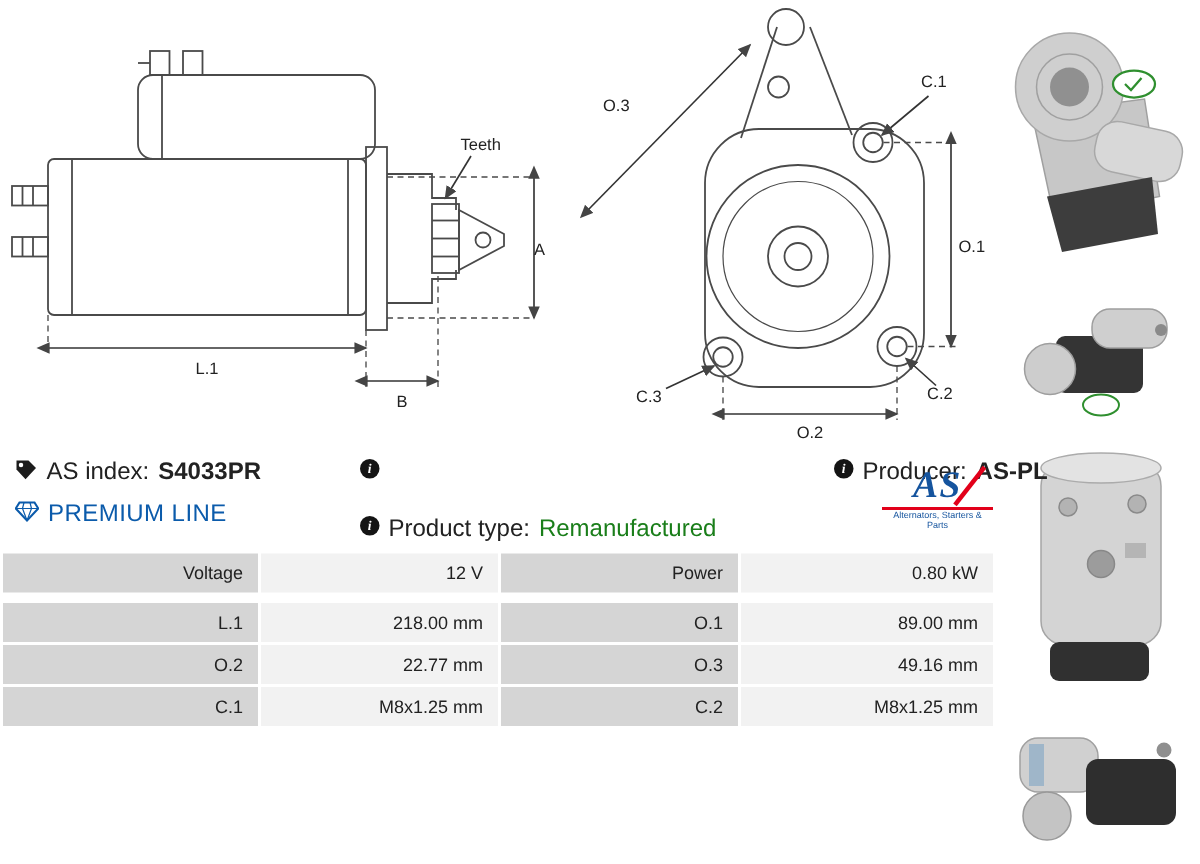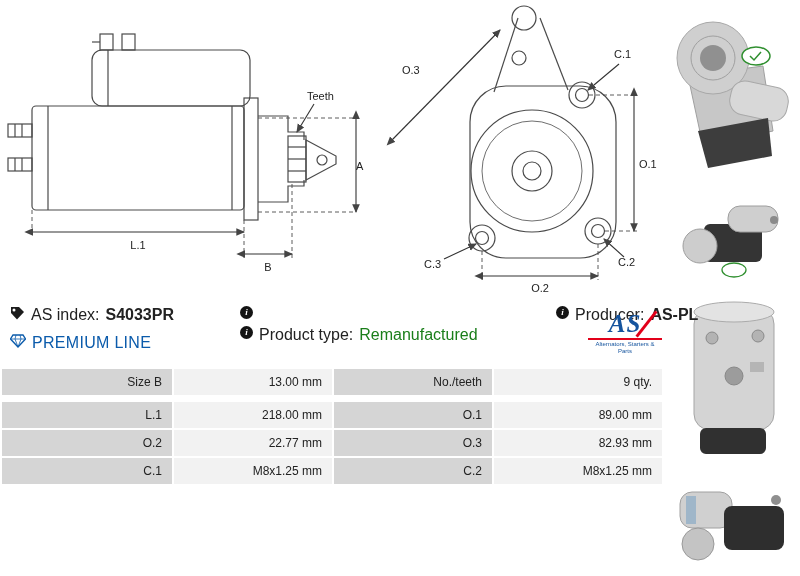--- a/index.html
+++ b/index.html
@@ -199,44 +199,44 @@
     <strong>AS-PL</strong>
   </div>
 
   <div class="seg" style="left:10px;top:334px">
     <svg width="16" height="14" viewBox="0 0 16 14">
       <path d="M3 1 h10 l2.5 4 -7.5 8 -7.5 -8 z" fill="none" stroke="#0b5bab" stroke-width="1.4"></path>
       <path d="M0.8 5 h14.4 M6 1 l-1 4 3 8 M10 1 l1 4 -3 8" fill="none" stroke="#0b5bab" stroke-width="0.8"></path>
     </svg>
     <span class="premium">PREMIUM LINE</span>
   </div>
-  <div class="seg" style="left:240px;top:326px">
+  <div class="seg" style="left:240px;top:344px">
     <span class="info-ic"></span>
     <span>Product type:</span>
     <span class="green">Remanufactured</span>
   </div>
   <div class="logo">
     <div class="logo-as"><span>AS</span><i class="slash"></i></div>
     <div class="logo-tag">Alternators, Starters &amp; Parts</div>
   </div>
 
   <div class="tables">
     <table class="spec">
       <colgroup>
           <col style="width:170px">
           <col style="width:158px">
           <col style="width:158px">
           <col style="width:168px">
         </colgroup>
       <tbody>
-      <tr>
-        <td class="lbl">Size B</td>
-        <td class="val">13.00 mm</td>
-        <td class="lbl">No./teeth</td>
-        <td class="val">9 qty.</td>
+          <tr>
+        <td class="lbl">Voltage</td>
+        <td class="val">12 V</td>
+        <td class="lbl">Power</td>
+        <td class="val">0.80 kW</td>
       </tr>
     </tbody>
       </table>
     <table class="spec">
       <colgroup>
           <col style="width:170px">
           <col style="width:158px">
           <col style="width:158px">
           <col style="width:168px">
         </colgroup>
@@ -244,21 +244,21 @@
           <tr>
         <td class="lbl">L.1</td>
         <td class="val">218.00 mm</td>
         <td class="lbl">O.1</td>
         <td class="val">89.00 mm</td>
       </tr>
       <tr>
         <td class="lbl">O.2</td>
         <td class="val">22.77 mm</td>
         <td class="lbl">O.3</td>
-        <td class="val">82.93 mm</td>
+        <td class="val">49.16 mm</td>
       </tr>
       <tr>
         <td class="lbl">C.1</td>
         <td class="val">M8x1.25 mm</td>
         <td class="lbl">C.2</td>
         <td class="val">M8x1.25 mm</td>
       </tr>
 
     </tbody>
       </table>

